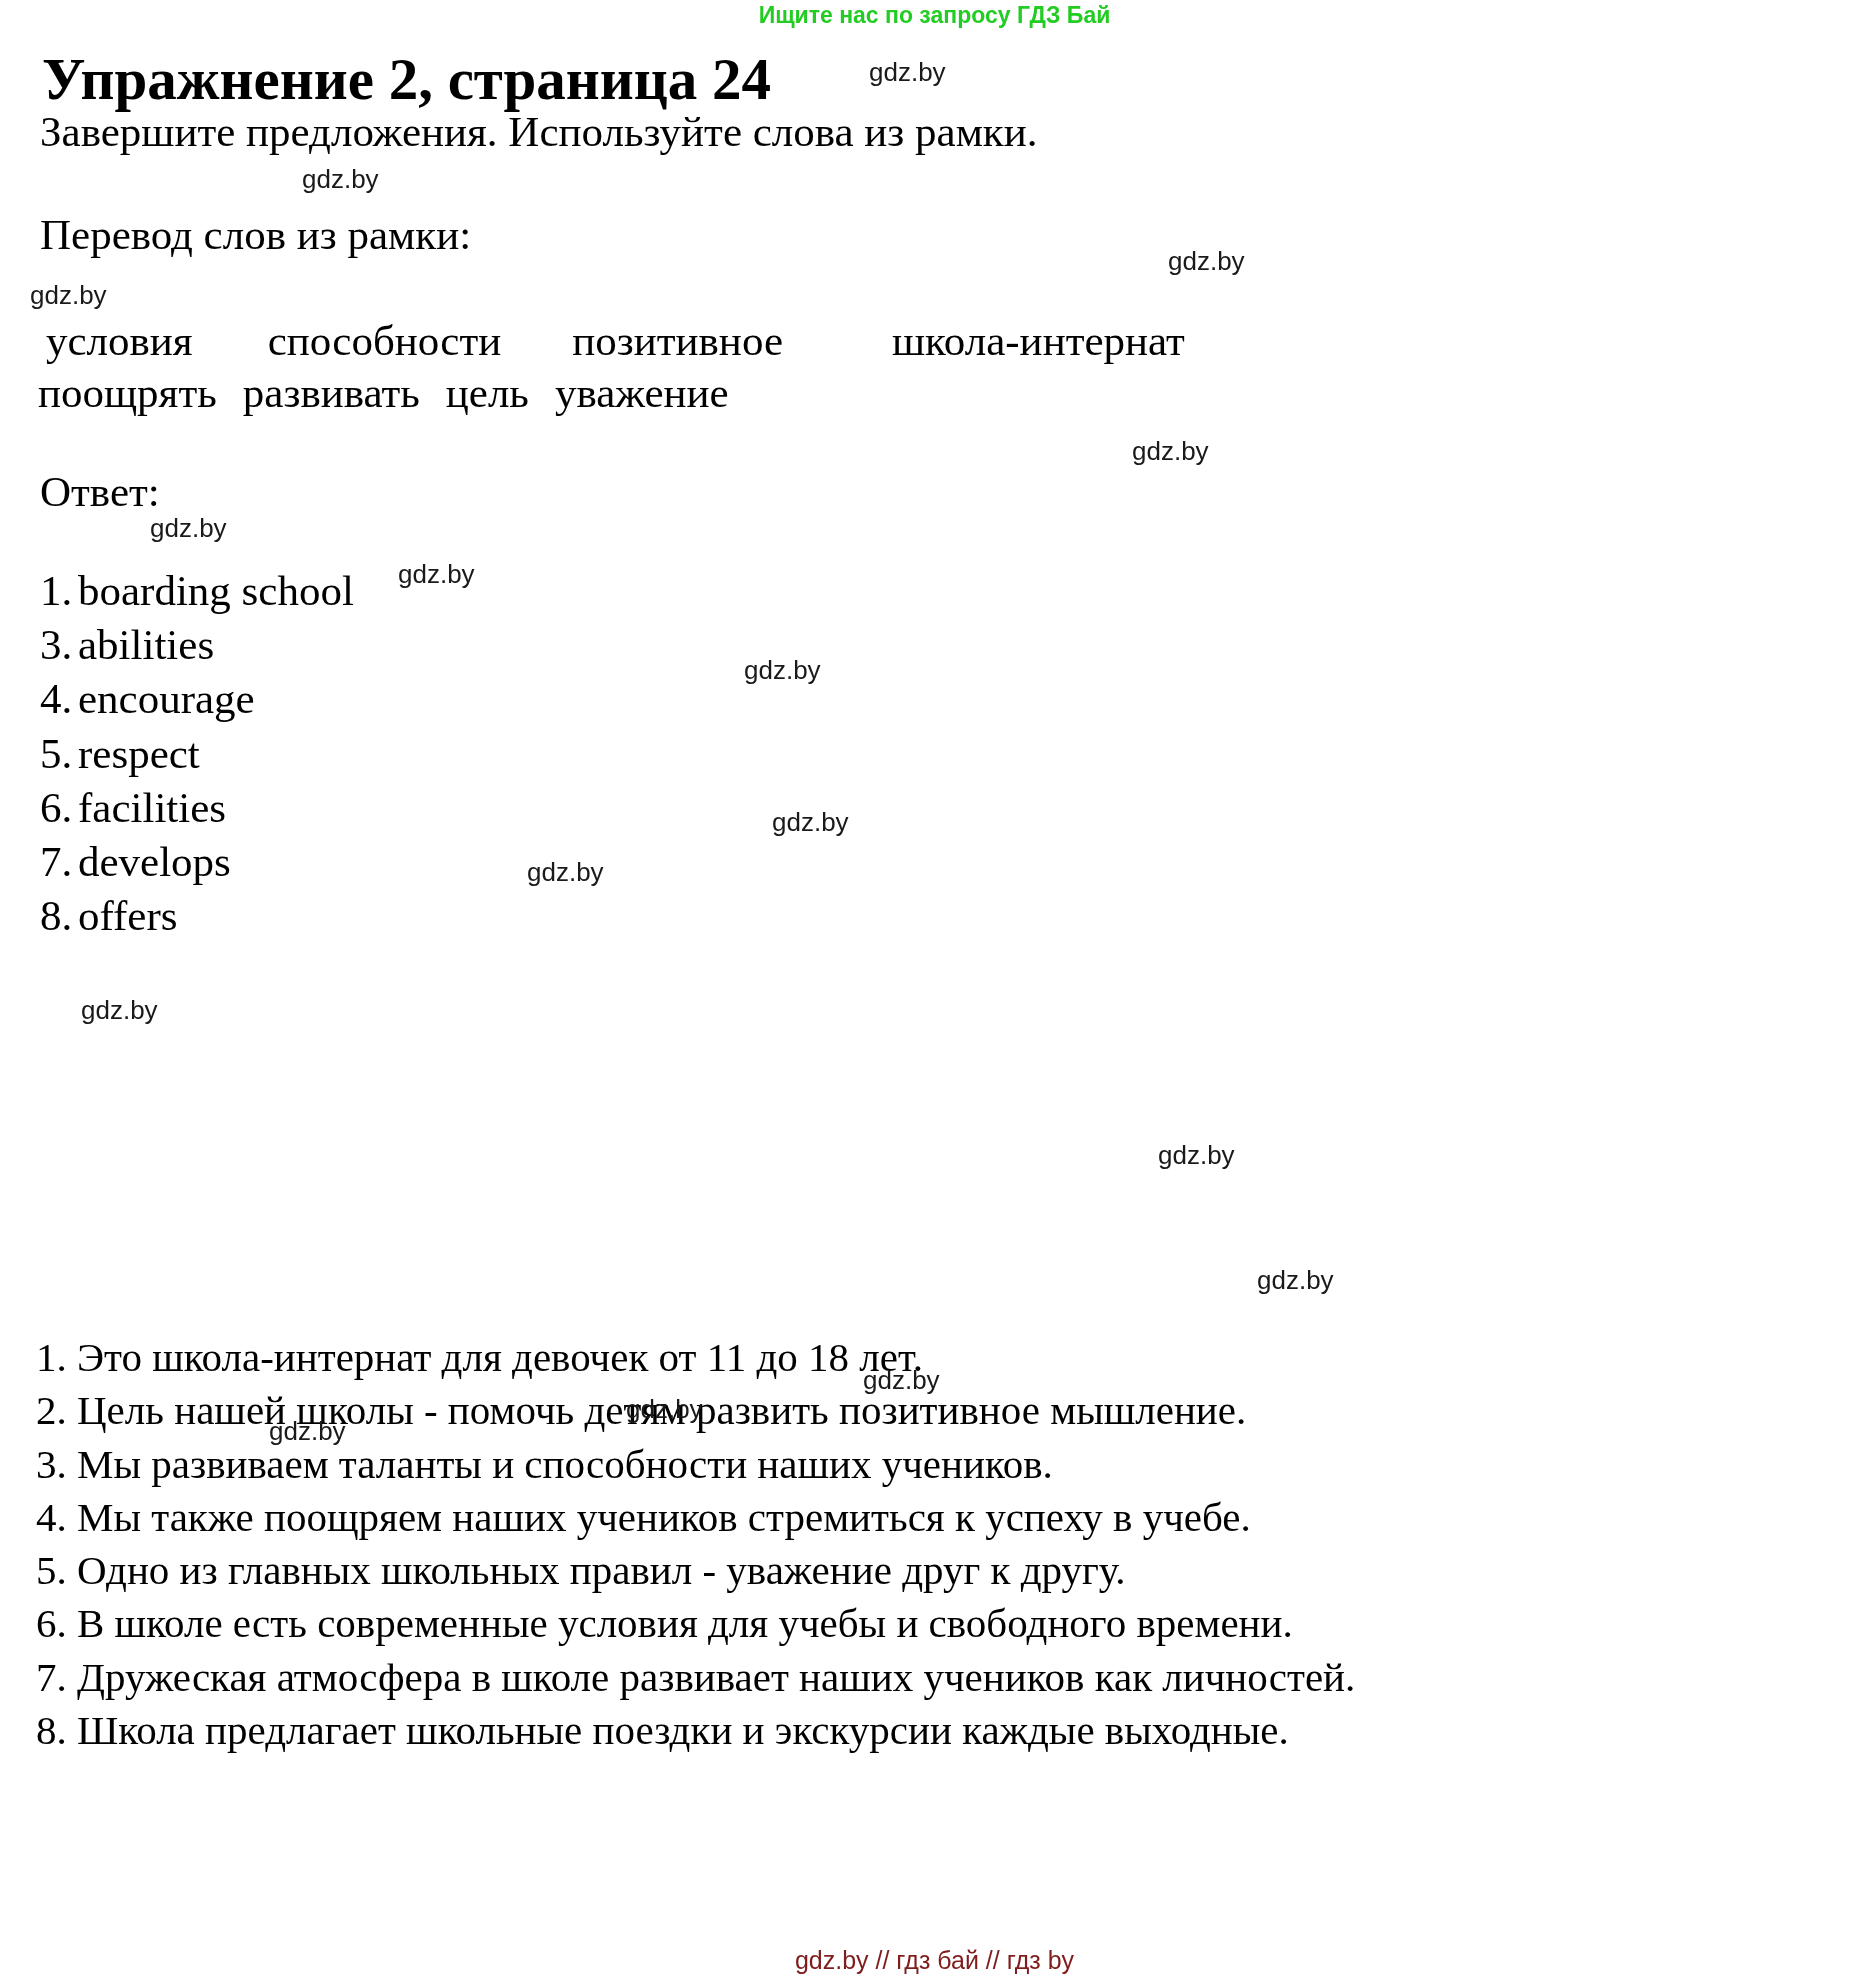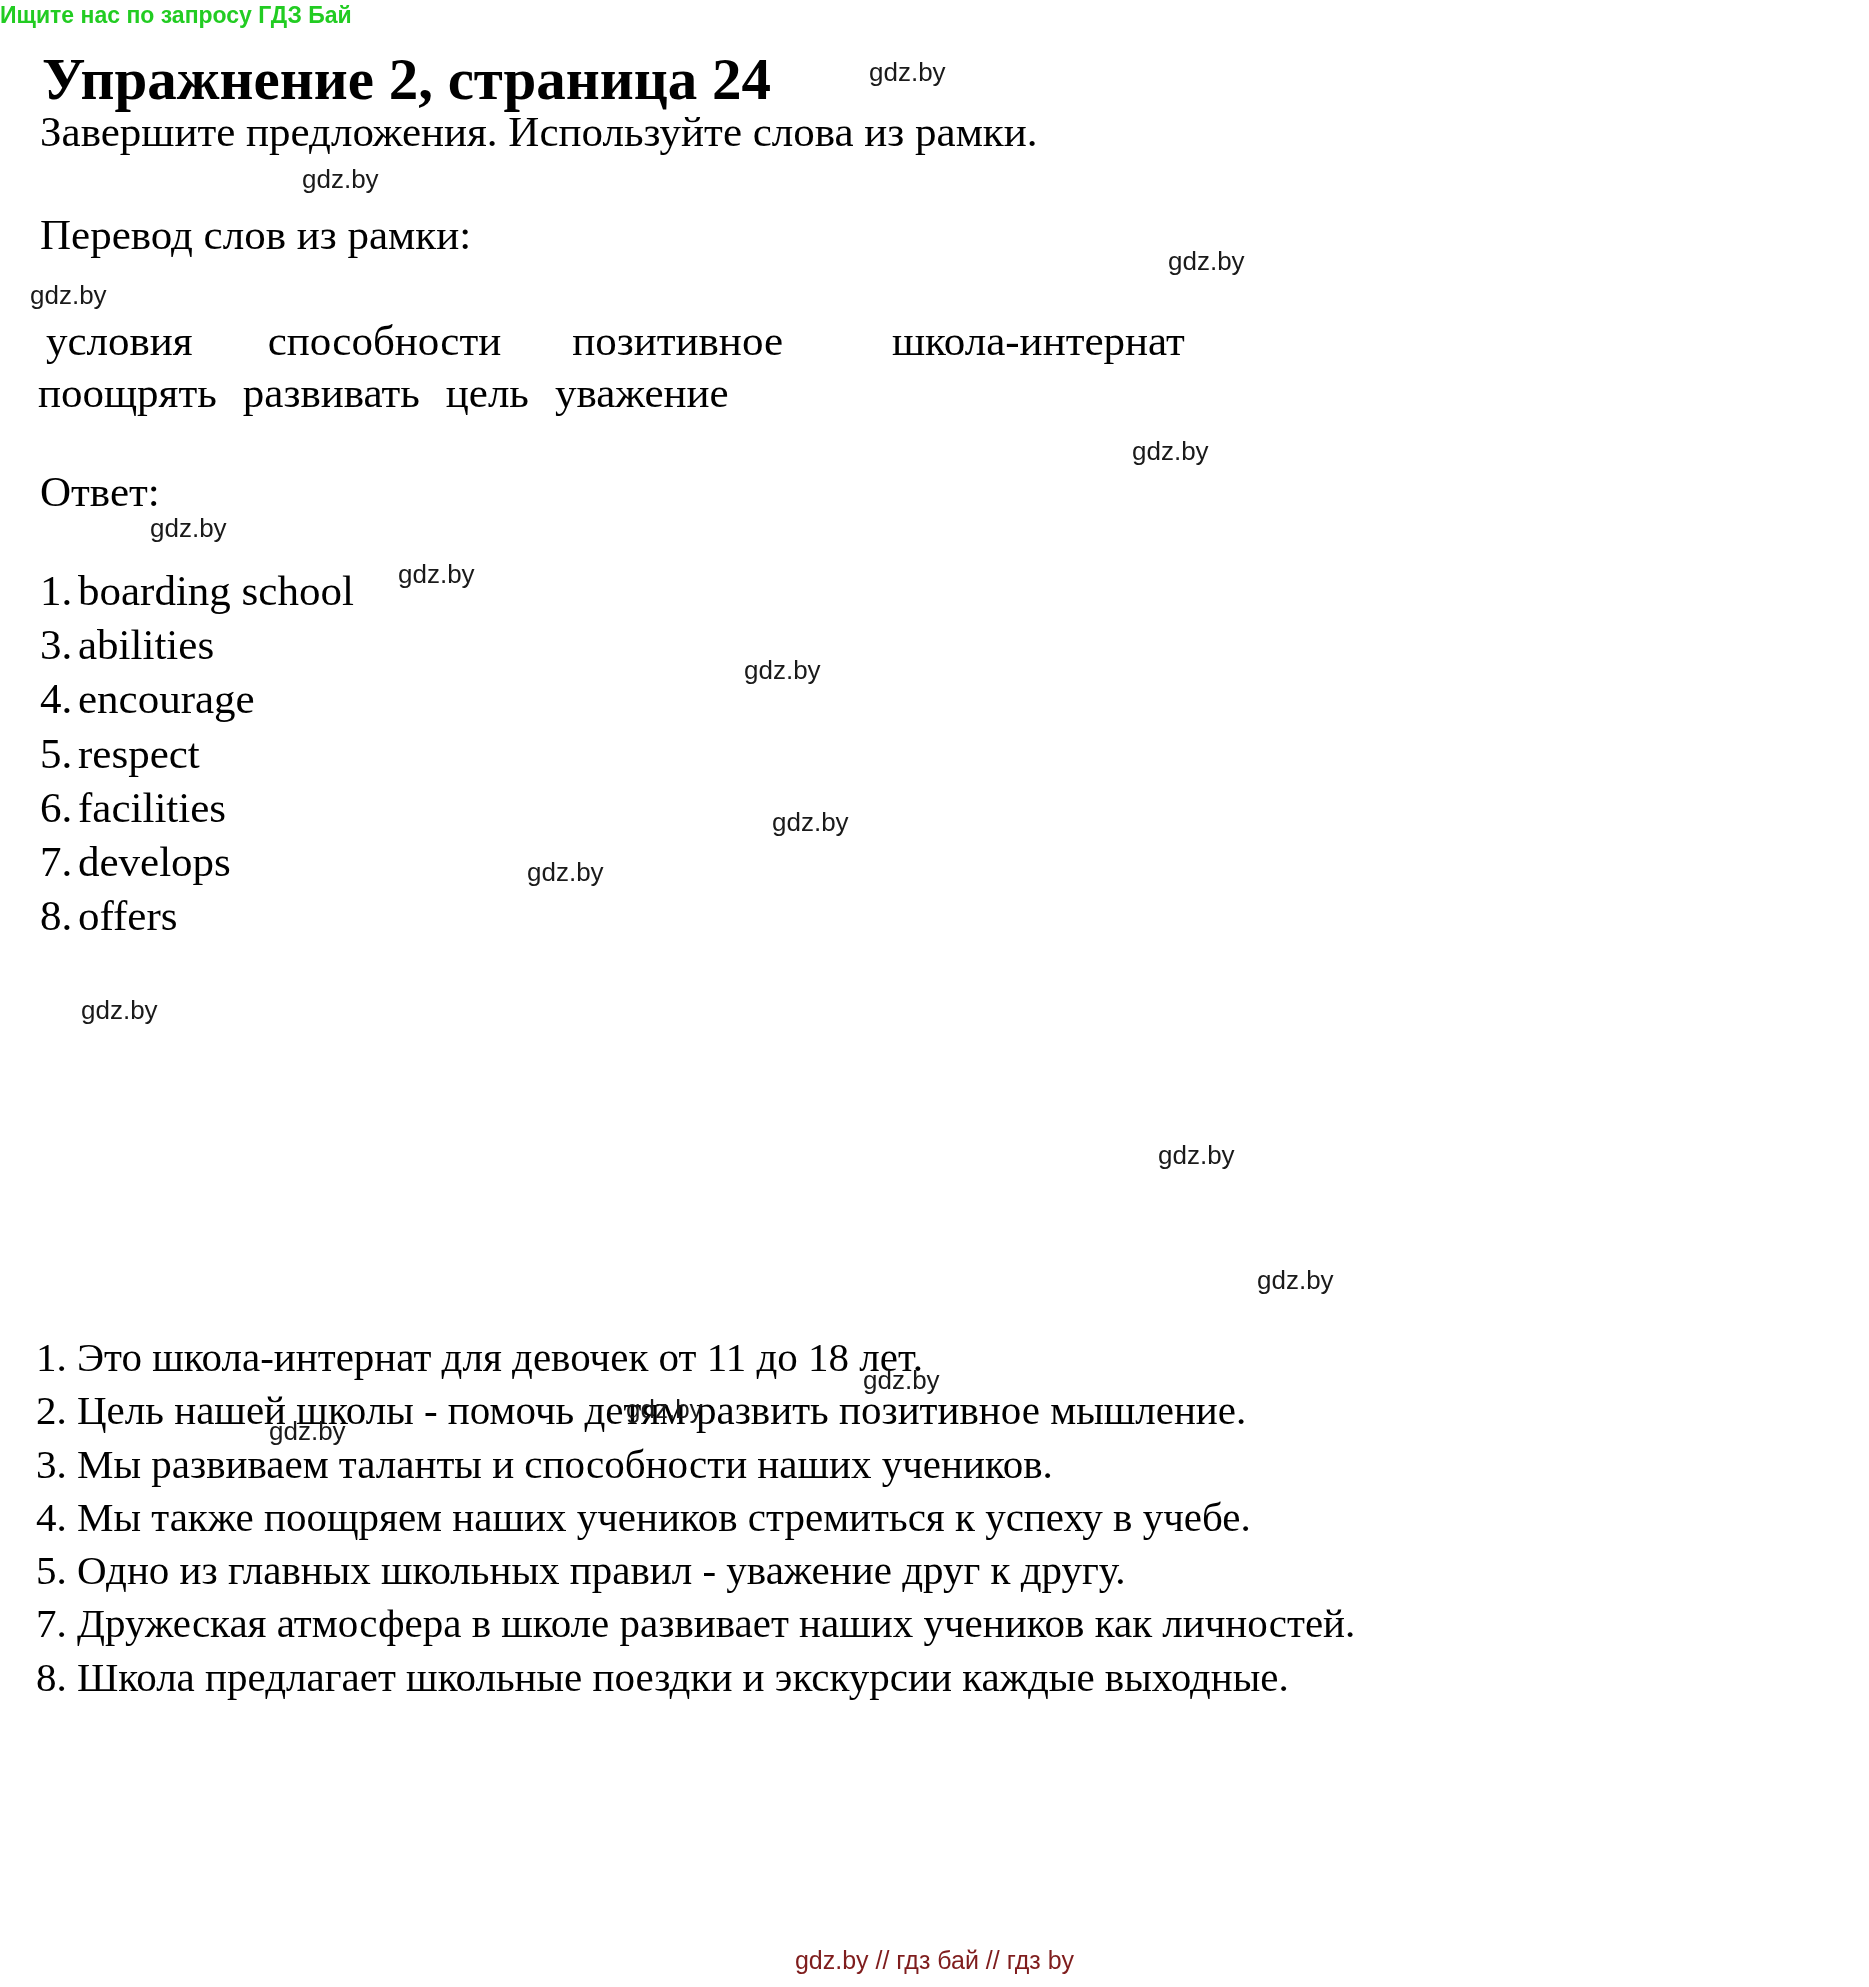--- a/index.html
+++ b/index.html
@@ -18,20 +18,21 @@
     overflow: hidden;
     background: #ffffff;
   }
 
   
   .promo-banner {
     position: absolute;
     top: 2px;
     left: 0;
     width: 1869px;
+    text-align: center;
     font-family: "Liberation Sans", "DejaVu Sans", sans-serif;
     font-size: 23px;
     font-weight: bold;
     color: #22cc22;
     letter-spacing: 0px;
     white-space: nowrap;
   }
 
   
   .ex-title {
@@ -160,20 +161,21 @@
     <div class="answer-item"><span class="answer-num">7.</span><span>develops</span></div>
     <div class="answer-item"><span class="answer-num">8.</span><span>offers</span></div>
   </div>
 
   <div class="sentences">
     <div class="sentence nowrap">1. Это школа-интернат для девочек от 11 до 18 лет.</div>
     <div class="sentence nowrap">2. Цель нашей школы - помочь детям развить позитивное мышление.</div>
     <div class="sentence nowrap">3. Мы развиваем таланты и способности наших учеников.</div>
     <div class="sentence nowrap">4. Мы также поощряем наших учеников стремиться к успеху в учебе.</div>
     <div class="sentence nowrap">5. Одно из главных школьных правил - уважение друг к другу.</div>
+    <div class="sentence nowrap">6. В школе есть современные условия для учебы и свободного времени.</div>
     <div class="sentence">7. Дружеская атмосфера в школе развивает наших учеников как личностей.</div>
     <div class="sentence nowrap">8. Школа предлагает школьные поездки и экскурсии каждые выходные.</div>
   </div>
 
   <div class="footer">gdz.by  //  гдз бай  //  гдз by</div>
 
   <div id="watermark-layer">
       <div class="wm" style="left: 869px; top: 57px;">gdz.by</div>
       <div class="wm" style="left: 302px; top: 164px;">gdz.by</div>
       <div class="wm" style="left: 1168px; top: 246px;">gdz.by</div>

